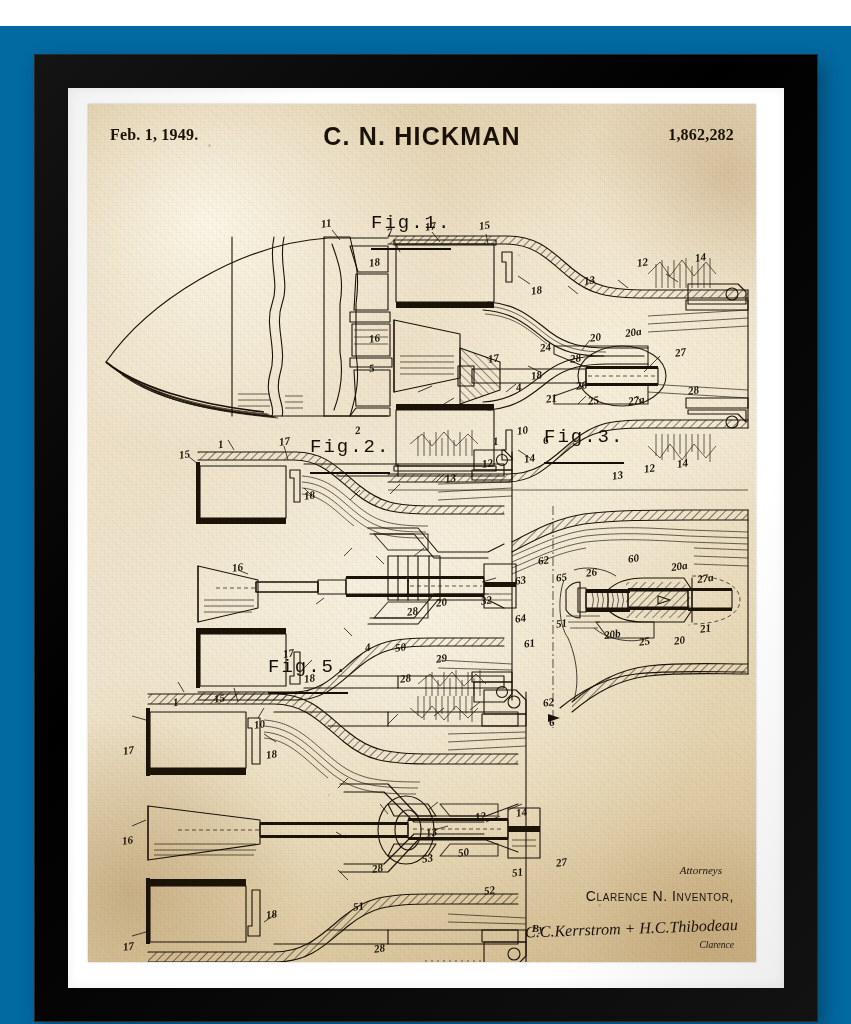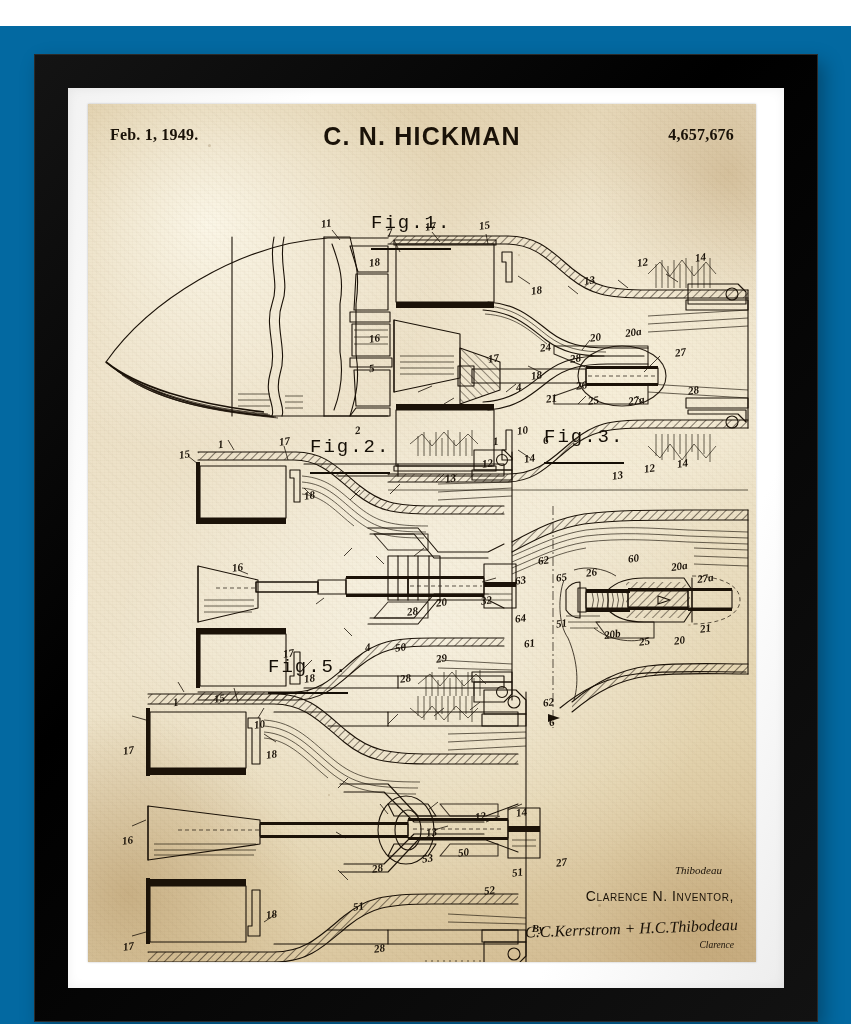--- a/index.html
+++ b/index.html
@@ -139,21 +139,21 @@
   <div class="paper">
     <div class="grain"></div>
     <div class="speck" style="left:120px;top:40px;width:3px;height:3px"></div>
     <div class="speck" style="left:430px;top:150px;width:2px;height:2px"></div>
     <div class="speck" style="left:600px;top:520px;width:3px;height:2px"></div>
     <div class="speck" style="left:240px;top:690px;width:2px;height:2px"></div>
     <div class="speck" style="left:510px;top:800px;width:3px;height:3px"></div>
 
     <div class="hdr hdr-date">Feb. 1, 1949.</div>
     <div class="hdr hdr-name">C. N. HICKMAN</div>
-    <div class="hdr hdr-num">4,657,676</div>
+    <div class="hdr hdr-num">1,862,282</div>
 
     <div class="figlbl f1">Fig.1.</div>
     <div class="figlbl f2">Fig.2.</div>
     <div class="figlbl f3">Fig.3.</div>
     <div class="figlbl f5">Fig.5.</div>
 
     <svg class="dwg" viewBox="0 0 668 858">
       <defs>
         <pattern id="hatch" width="6" height="6" patternTransform="rotate(45)" patternUnits="userSpaceOnUse">
           <line x1="0" y1="0" x2="0" y2="6" stroke="#1b1208" stroke-width="1.1"></line>
@@ -751,20 +751,20 @@
     <div class="ref" style="left:428px;top:702px;">14</div>
     <div class="ref" style="left:284px;top:758px;">28</div>
     <div class="ref" style="left:334px;top:748px;">53</div>
     <div class="ref" style="left:370px;top:742px;">50</div>
     <div class="ref" style="left:424px;top:762px;">51</div>
     <div class="ref" style="left:396px;top:780px;">52</div>
     <div class="ref" style="left:265px;top:796px;">51</div>
     <div class="ref" style="left:468px;top:752px;">27</div>
     <div class="ref" style="left:286px;top:838px;">28</div>
 
-    <div class="sig sig-inv">Thibodeau</div>
+    <div class="sig sig-inv">Attorneys</div>
     <div class="sig sig-name">Clarence N. Inventor,</div>
     <div class="sig sig-by">By</div>
     <div class="sig sig-atty">C.C.Kerrstrom + H.C.Thibodeau</div>
     <div class="sig sig-attylbl">Clarence</div>
 
   </div>
 </div>
 
 </body></html>

